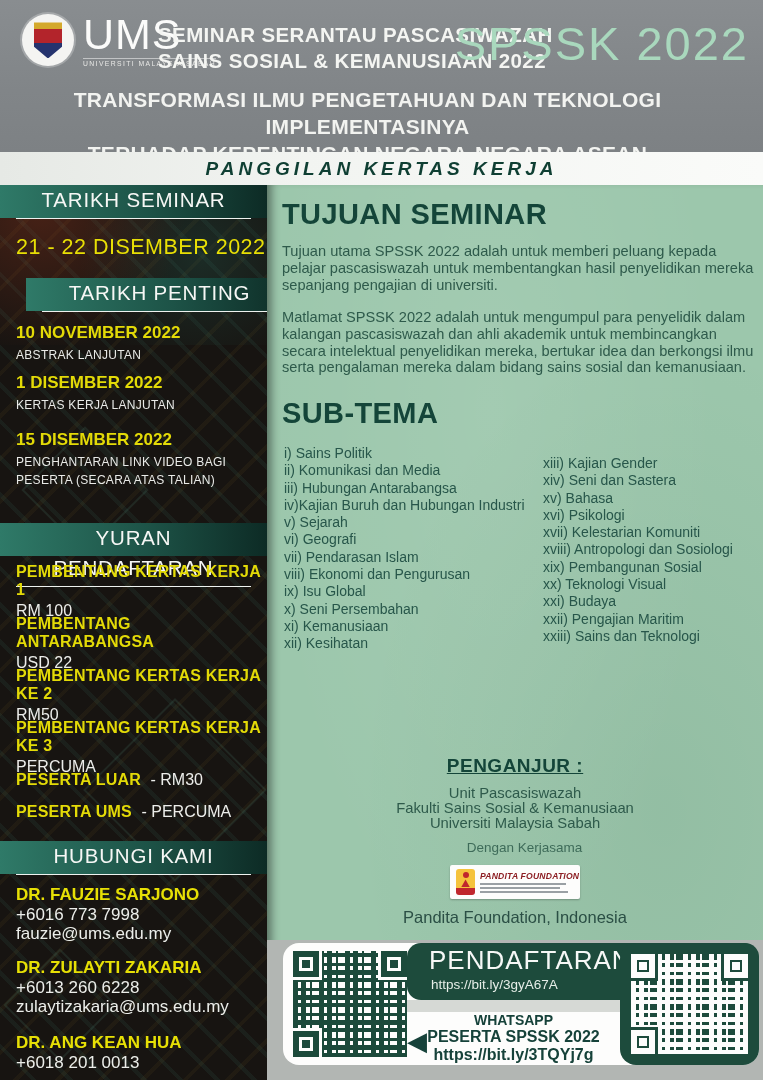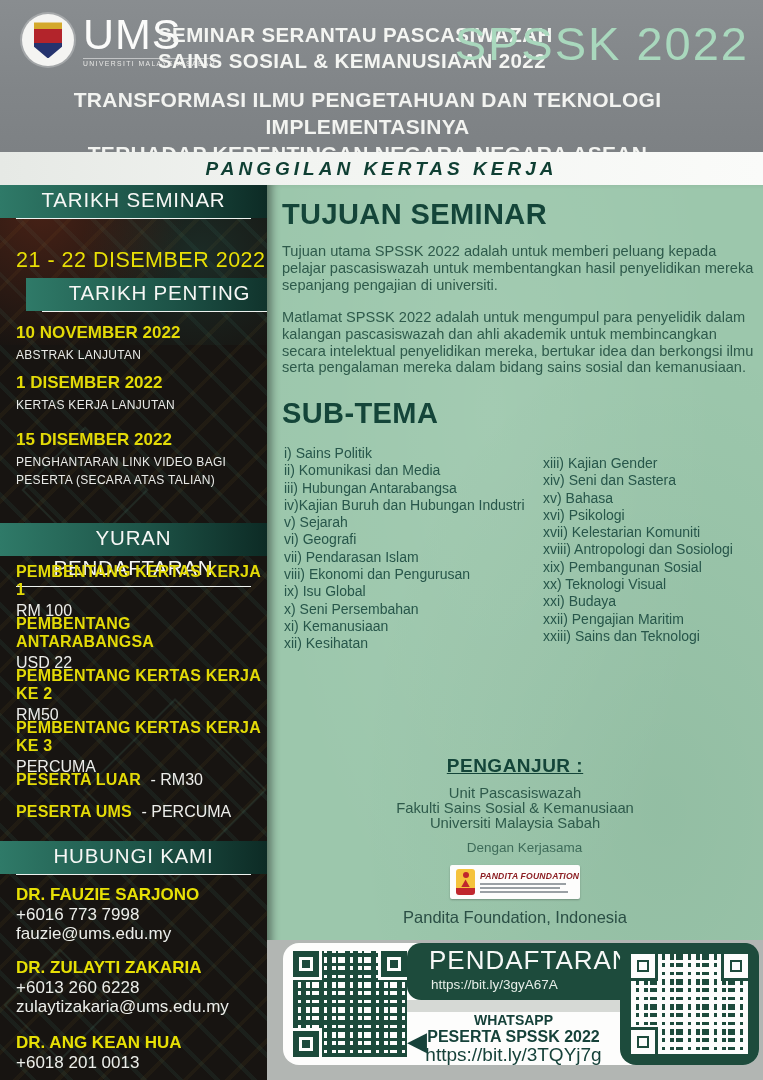--- a/index.html
+++ b/index.html
@@ -59,21 +59,21 @@
   .bd3 { width:80px; height:80px; left:20px; top:780px; }
 
   .side-head {
     position:absolute; left:0; width:267px; height:33px; text-align:center;
     background:linear-gradient(90deg,#2f7a68 0%,#1d5347 55%,#0d2b25 100%);
     color:#f6f7f5; font-size:20.5px; line-height:30px; font-weight:400; letter-spacing:.8px;
   }
   .side-head span { display:inline-block; width:88%; border-bottom:1.5px solid #eef2ef; padding-bottom:3px; }
   .sh1 { top:0; } .sh2 { top:93px;margin-left:26px; } .sh3 { top:338px; } .sh4 { top:656px; }
 
-  .big-date { position:absolute; left:16px; top:50px; color:#e8df05; font-size:21.5px; font-weight:500; letter-spacing:.5px;margin-top:13px; }
+  .big-date { position:absolute; left:16px; top:50px; color:#e8df05; font-size:21.5px; font-weight:500; letter-spacing:.5px; }
 
   .tp-item { position:absolute; left:16px; width:240px; }
   .tp1 { top:138px; } .tp2 { top:188px; } .tp3 { top:245px; }
   .tp-date { color:#e3da07; font-size:17px; font-weight:600; }
   .tp-desc { color:#e9eae7; font-size:12px; line-height:18px; margin-top:3px; letter-spacing:.3px; }
 
   .yp-item { position:absolute; left:16px; width:245px; }
   .yp1 { top:378px; } .yp2 { top:430px; } .yp3 { top:482px; } .yp4 { top:534px; } .yp5 { top:586px; } .yp6 { top:618px; }
   .yp-label { color:#e3da07; font-size:16px; font-weight:600; letter-spacing:.2px; }
   .yp-value { color:#ecedea; font-size:16px; margin-top:3px; }
@@ -147,21 +147,21 @@
       repeating-linear-gradient(90deg,#fdfdfc 0 5px, transparent 5px 8px, #fdfdfc 8px 13px, transparent 13px 17px, #fdfdfc 17px 19px, transparent 19px 26px),
       repeating-linear-gradient(0deg,#fdfdfc 0 4px, transparent 4px 7px, #fdfdfc 7px 12px, transparent 12px 16px, #fdfdfc 16px 19px, transparent 19px 25px);
   }
   .fl { position:absolute; width:24px; height:24px; border:6px solid #fdfdfc; background:#1d4b3c; box-shadow:0 0 0 3px #1d4b3c; }
   .fl::after { content:""; display:block; width:8px; height:8px; margin:2px; background:#fdfdfc; }
 
   .divider { position:absolute; left:124px; top:57px; width:213px; height:12px; background:#d6d9d5; }
   .whatsapp { position:absolute; left:124px; top:70px; width:213px; text-align:center; color:#16423a; }
   .wa-l1 { font-size:14px; font-weight:800; line-height:15px; }
   .wa-l2 { font-size:16px; font-weight:800; line-height:18px; }
-  .wa-url { font-size:19px; font-weight:400; line-height:18px; }
+  .wa-url { font-size:16px; font-weight:700; line-height:18px; }
   .wa-arrow { position:absolute; left:140px; top:843px; color:#16423a; font-size:26px; line-height:1; }
 </style>
 </head>
 <body>
 
 <div id="page">
 
   <div id="header">
     <div class="logo-wrap">
       <div class="ums-emblem">

